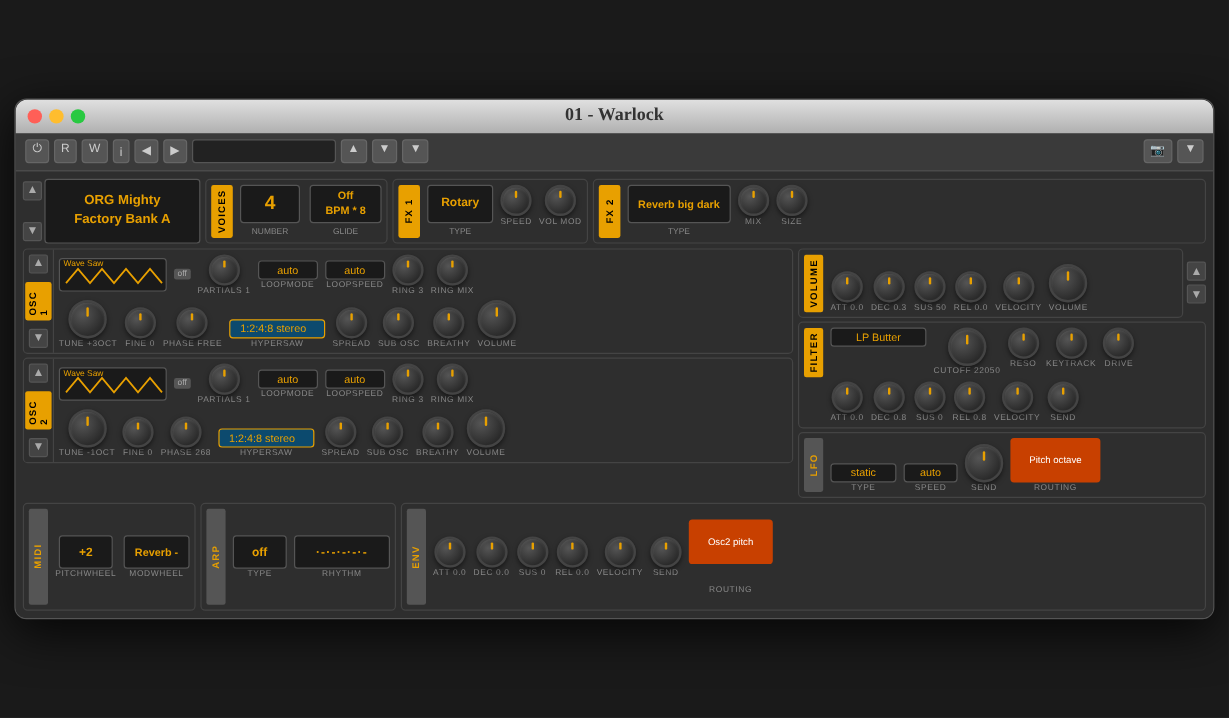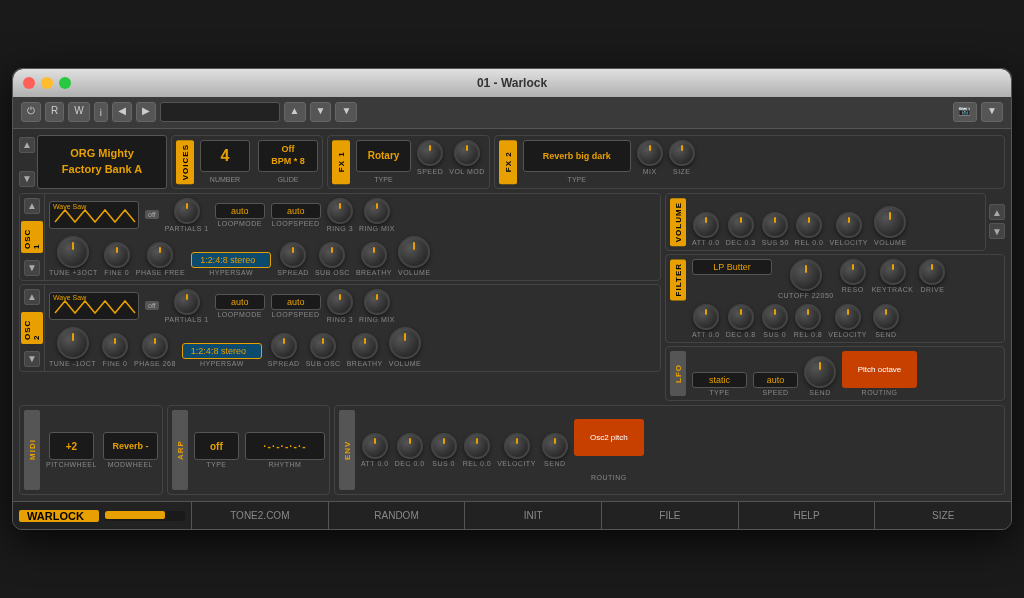--- a/index.html
+++ b/index.html
@@ -34,23 +34,24 @@
       display: flex;
       gap: 6px;
     }
     .tb-btn {
       width: 12px; height: 12px; border-radius: 50%;
     }
     .tb-close { background: #ff5f57; }
     .tb-min { background: #ffbd2e; }
     .tb-max { background: #28c941; }
     .title-text {
-      font-size: 12px;
+      font-size: 15px;
       color: #333;
       font-weight: bold;
+      font-family: Liberation Serif, serif;
     }
     .toolbar {
       background: #3a3a3a;
       height: 32px;
       display: flex;
       align-items: center;
       padding: 0 8px;
       gap: 4px;
       border-bottom: 1px solid #555;
     }
@@ -413,21 +414,21 @@
         </div>
         <div class="knob-container">
           <div class="knob knob-sm"></div>
           <span class="knob-label">VOL MOD</span>
         </div>
       </div>
 
       <div style="display:flex; align-items:stretch; background:#2e2e2e; border:1px solid #444; border-radius:4px; padding:4px; gap:6px; flex:1;">
         <div class="v-label" style="font-size:8px;">FX 2</div>
         <div style="display:flex; flex-direction:column; align-items:center; gap:2px;">
-          <div class="display-box" style="width:108px; height:32px; font-size:9px;">
+          <div class="display-box" style="width:86px; height:32px; font-size:9px;">
             <span>Reverb big dark</span>
           </div>
           <div class="display-box-label">TYPE</div>
         </div>
         <div class="knob-container">
           <div class="knob knob-sm"></div>
           <span class="knob-label">MIX</span>
         </div>
         <div class="knob-container">
           <div class="knob knob-sm"></div>
@@ -774,27 +775,13 @@
         <div style="display:flex; flex-direction:column; align-items:center; gap:18px;">
           <button class="routing-btn" style="min-width:70px;">Osc2 pitch</button>
           <span class="knob-label">ROUTING</span>
         </div>
       </div>
 
     </div>
 
   </div>
 
-  <div class="bottom-bar">
-    <div style="display:flex; align-items:center; padding:0 6px; gap:6px; border-right:1px solid #555; height:100%;">
-      <span class="warlock-name" style="background:#e8a000; color:#000; font-weight:bold; font-size:11px; padding:0 8px; border-radius:2px;">WARLOCK</span>
-      <div class="level-container">
-        <div class="level-bar"></div>
-      </div>
-    </div>
-    <button class="bottom-btn">TONE2.COM</button>
-    <button class="bottom-btn">RANDOM</button>
-    <button class="bottom-btn">INIT</button>
-    <button class="bottom-btn">FILE</button>
-    <button class="bottom-btn">HELP</button>
-    <button class="bottom-btn" style="border-right:none;">SIZE</button>
-  </div>
 </div>
 
 </body></html>

